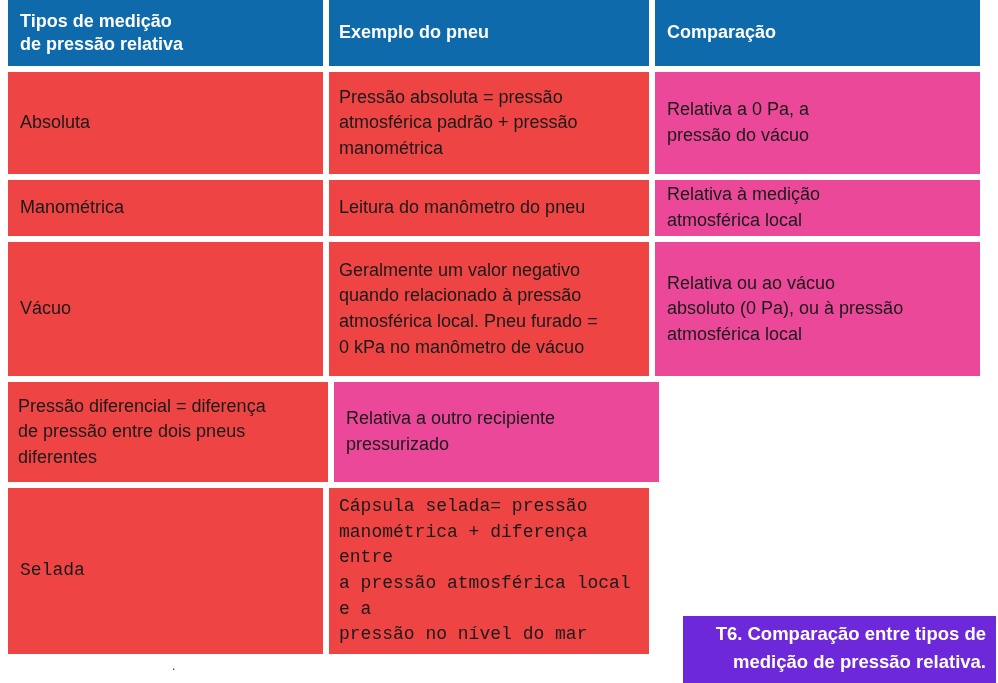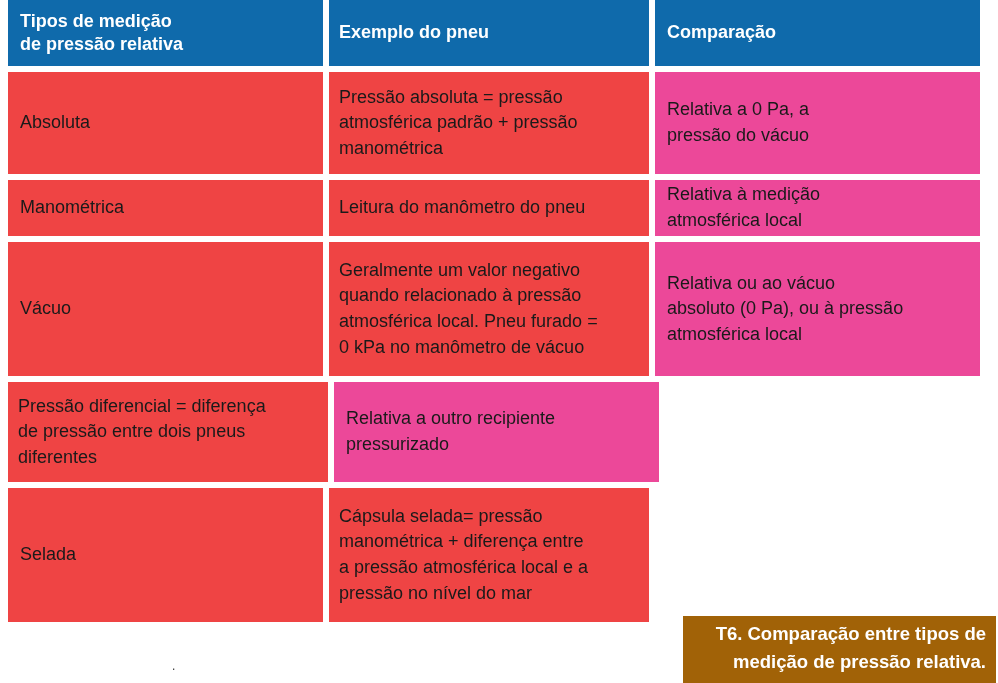--- a/index.html
+++ b/index.html
@@ -47,29 +47,29 @@
     height: 66px;
   }
   .body-row .col-1 { background: #ef4444; }
   .body-row .col-2 { background: #ef4444; }
   .body-row .col-3 { background: #ec4899; }
 
   .row-absoluta    .cell { height: 102px; }
   .row-manometrica .cell { height: 56px; }
   .row-vacuo       .cell { height: 134px; }
   .row-diferencial .cell { height: 100px; }
-  .row-selada      .cell { height: 134px; }
+  .row-selada      .cell { height: 166px; font-family: Liberation Mono, monospace; }
 
   .table-caption {
     position: absolute;
     top: 616px;
     right: 2px;
     width: 313px;
     box-sizing: border-box;
-    background: #a16207;
+    background: #6d28d9;
     color: #ffffff;
     font-weight: bold;
     font-size: 18.5px;
     line-height: 1.5;
     text-align: right;
     padding: 4px 10px 7px 8px;
     white-space: pre-line;
     z-index: 2;
   }
   .stray-dot {

